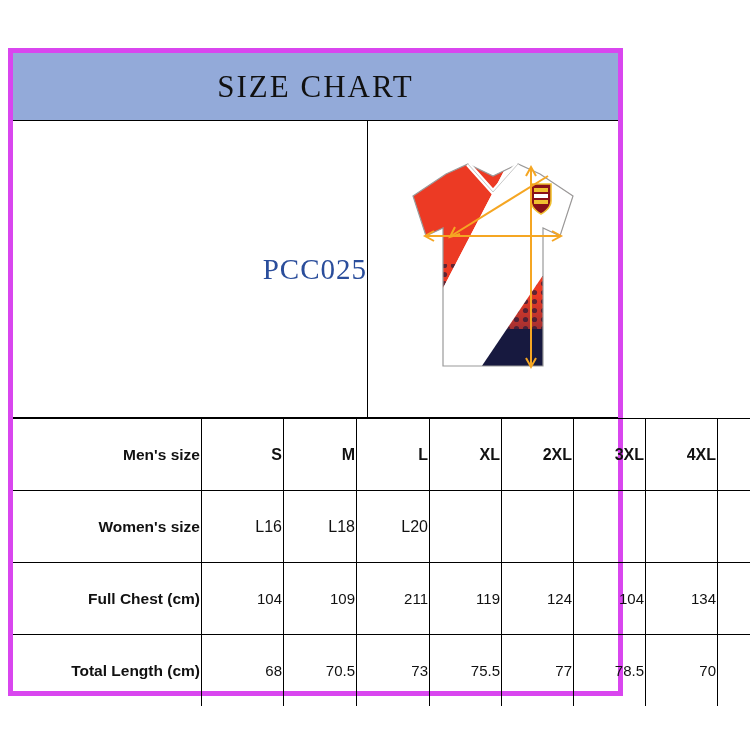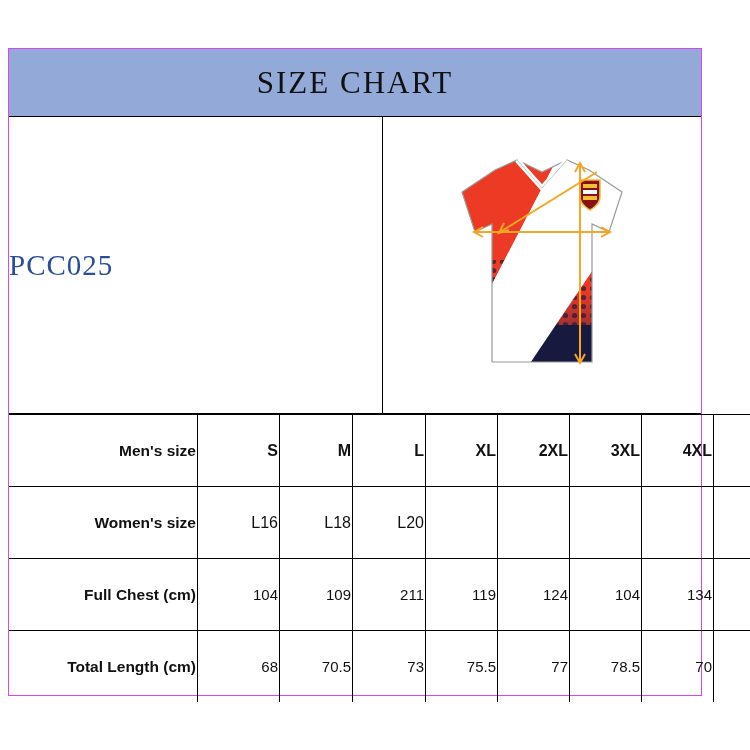--- a/index.html
+++ b/index.html
@@ -14,23 +14,23 @@
     position: relative;
     width: 750px;
     height: 750px;
     background: #ffffff;
     box-sizing: border-box;
   }
   .sheet {
     position: absolute;
     left: 8px;
     top: 48px;
-    width: 694px;
+    width: 615px;
     height: 648px;
-    border: 1px solid #d946ef;
+    border: 5px solid #d946ef;
     box-sizing: border-box;
     background: #ffffff;
   }
   .title-bar {
     height: 68px;
     background: #93aad9;
     display: flex;
     align-items: center;
     justify-content: center;
     border-bottom: 1px solid #000000;
@@ -47,21 +47,21 @@
     height: 297px;
     display: flex;
     box-sizing: border-box;
     border-bottom: 1px solid #000000;
   }
   .showcase-left {
     width: 374px;
     border-right: 1px solid #000000;
     display: flex;
     align-items: center;
-    justify-content: flex-start;
+    justify-content: flex-end;
     box-sizing: border-box;
   }
   .model-code {
     font-family: "Liberation Serif", serif;
     font-size: 29px;
     color: #2a4d9b;
     letter-spacing: 1px;
   }
   .showcase-right {
     flex: 1;

